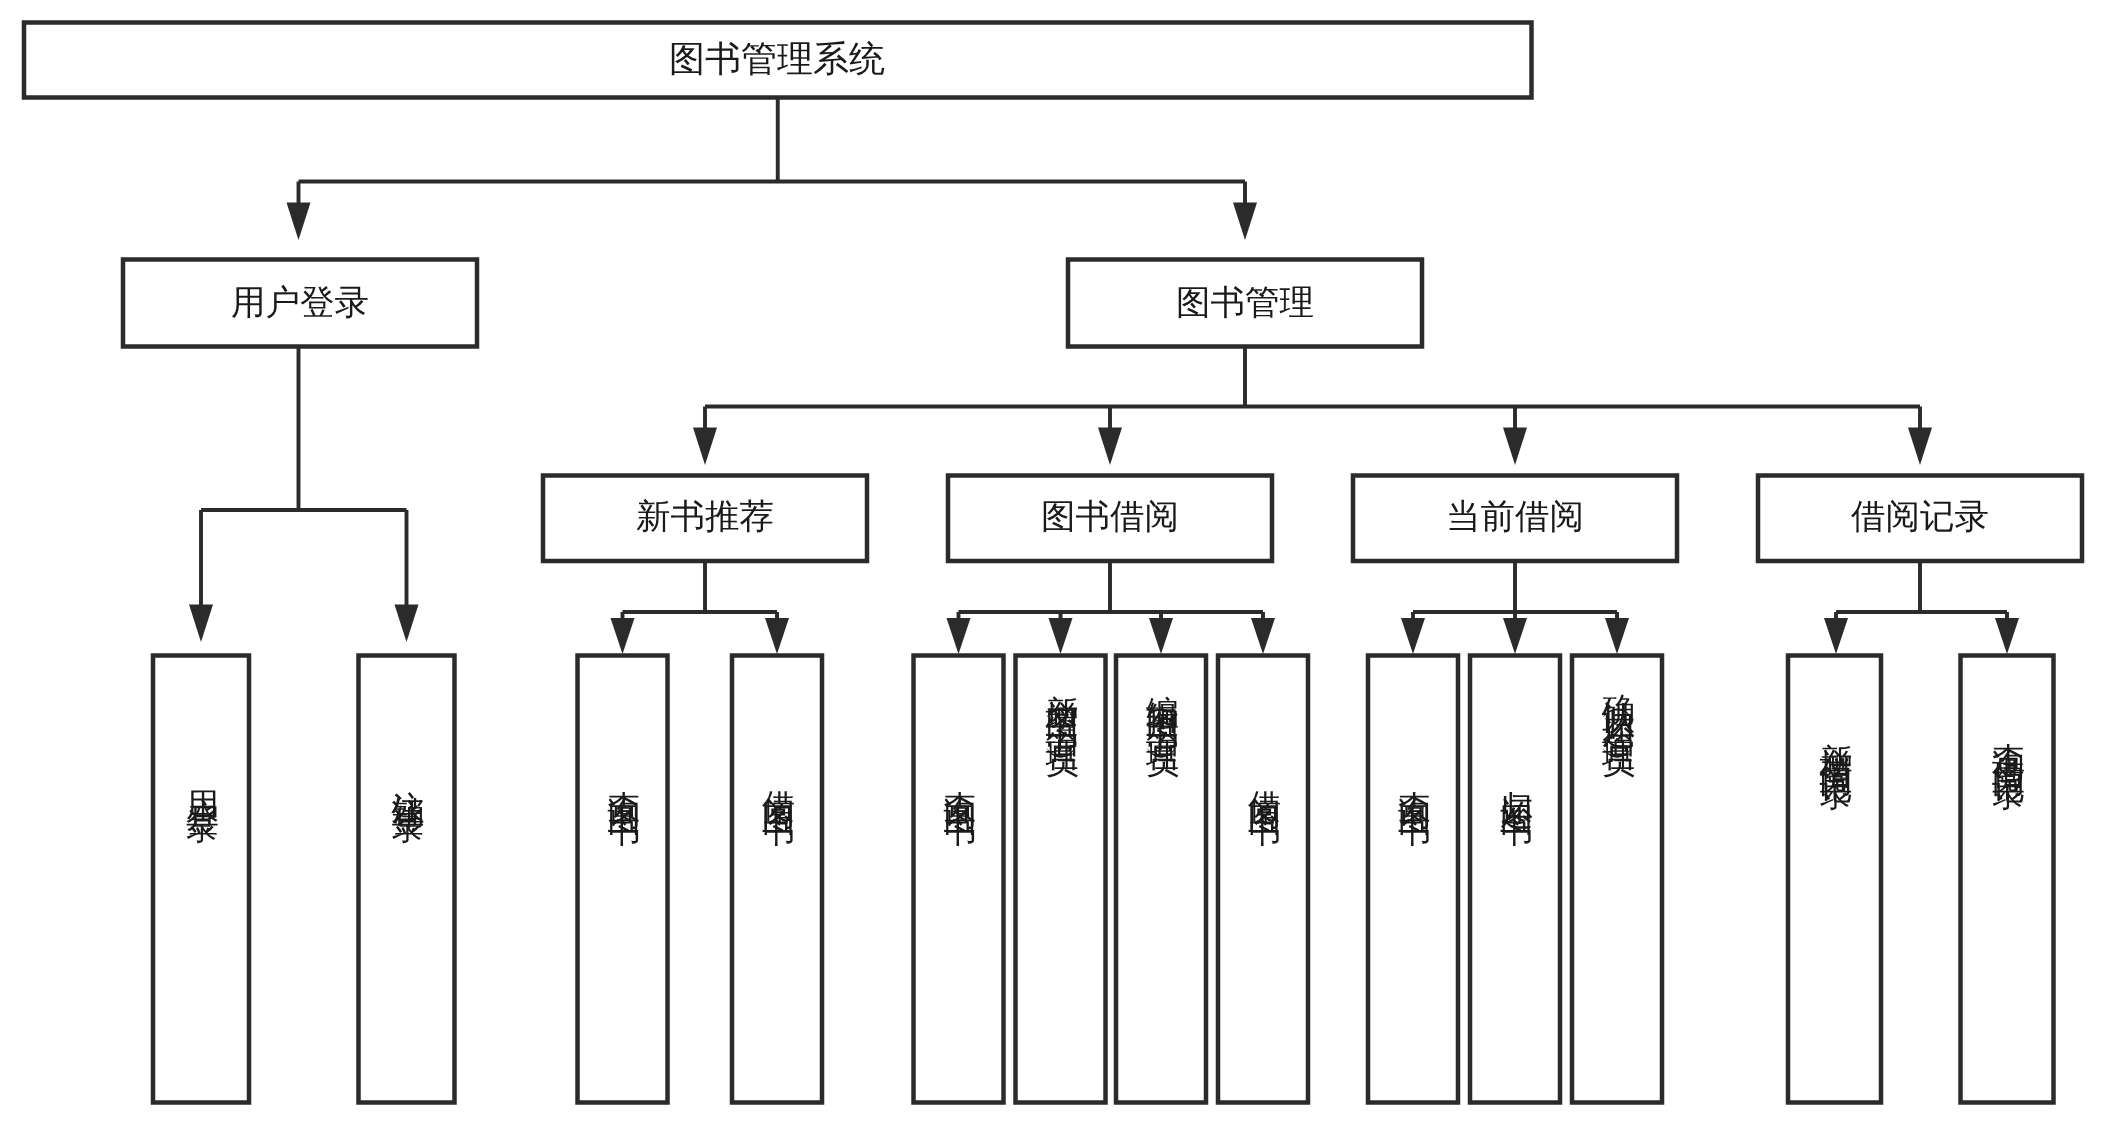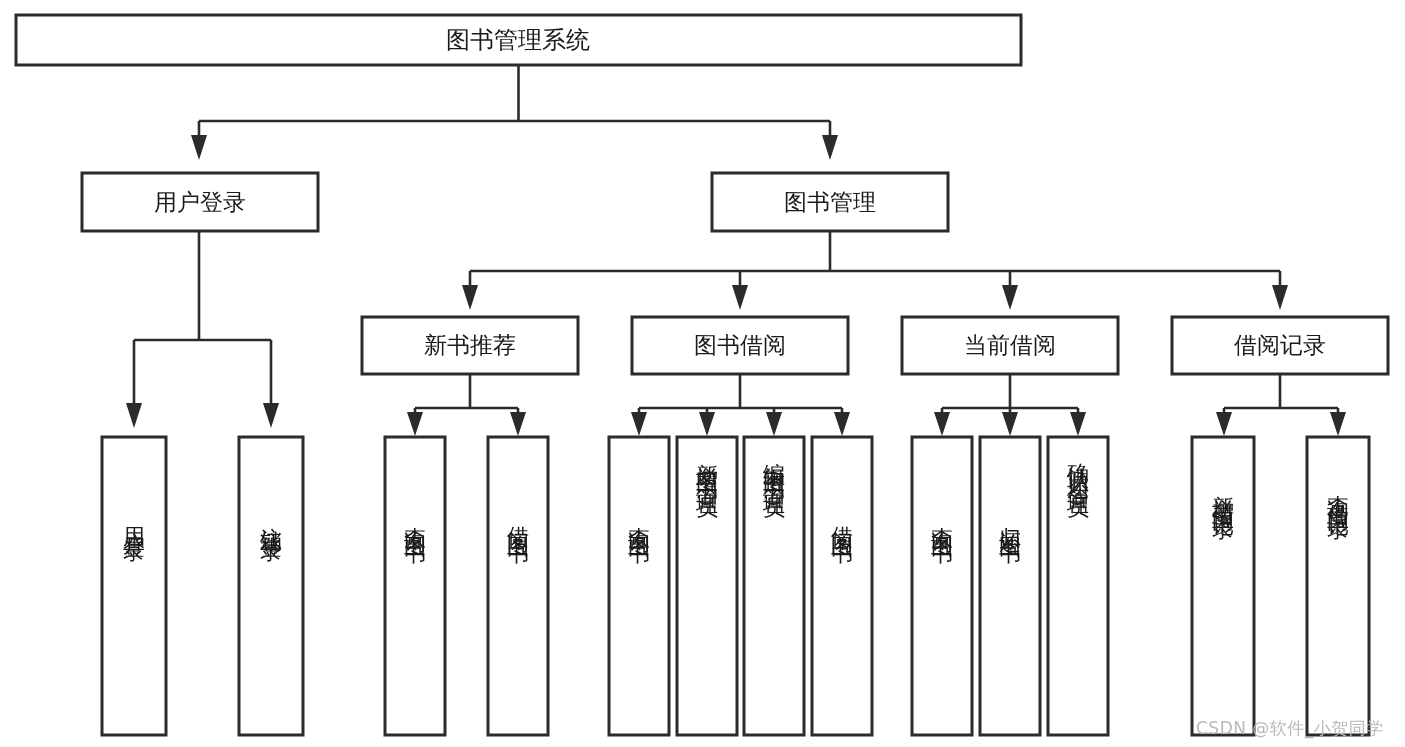--- a/index.html
+++ b/index.html
@@ -284,15 +284,14 @@
     <span class="leaf-label" style="margin-top:8px;">确认归还（管理员）</span>
   </div>
 
   <div class="leaf-label-wrap" style="left:1192px; top:437px; width:62px; height:298px;">
     <span class="leaf-label" style="margin-top:40px;">新增借阅记录</span>
   </div>
   <div class="leaf-label-wrap" style="left:1307px; top:437px; width:62px; height:298px;">
     <span class="leaf-label" style="margin-top:40px;">查询借阅记录</span>
   </div>
 
-  <div class="watermark" style="left:1196px; top:717px;">CSDN @软件_小贺同学</div>
 
 </div>
 
 </body></html>

